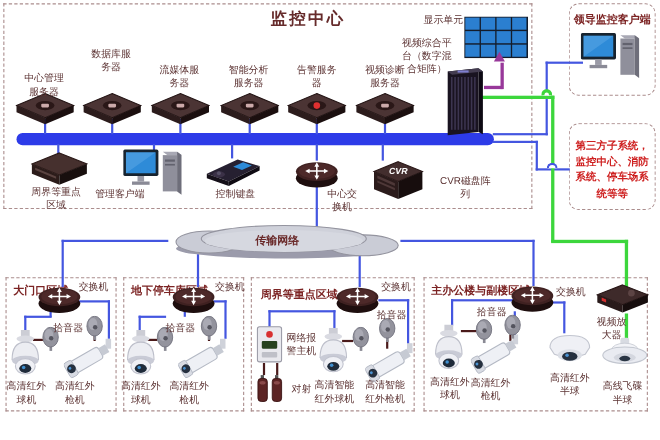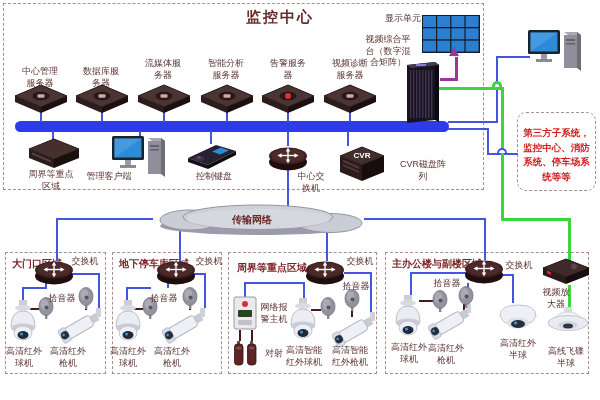--- a/index.html
+++ b/index.html
@@ -10,40 +10,43 @@
   .main-title{position:absolute;left:237px;top:8px;width:86px;text-align:center;
               font-size:15px;font-weight:bold;color:#662b2b;letter-spacing:2px;}
   .leader-title{text-align:center;font-size:10px;font-weight:bold;color:#7c2424;margin-top:7px;}
   .tp-text{font-size:9.5px;font-weight:bold;color:#ce1f1f;padding:13px 5px 0 5px;
            text-align:center;line-height:1.55;word-break:break-all;}
   .zone-title{position:absolute;left:6px;top:4px;font-size:10px;font-weight:bold;
               color:#7c2424;white-space:nowrap;}
   .lbl{position:absolute;font-size:9px;line-height:1.3;color:#5c3333;text-align:center;
        word-break:break-all;}
   .lbl.bold{font-weight:bold;color:#6b2b2b;font-size:10px;}
-  .cvrtxt{position:absolute;font-size:8px;font-weight:bold;color:#fff;text-align:center;}
+  .cvrtxt{position:absolute;font-size:8px;font-weight:bold;color:#fff;text-align:center;font-style:italic;}
   .line{position:absolute;}
   .icon{position:absolute;line-height:0;}
   .tri-up{position:absolute;width:0;height:0;border-left:5px solid transparent;
           border-right:5px solid transparent;border-bottom:9px solid #98389a;}
   .jmp{position:absolute;background:#fff;border-radius:6px 6px 0 0;box-sizing:border-box;}
   .jmpN{width:10px;height:5px;border:2px solid #4456e0;border-bottom:none;}
   .jmpG{width:10px;height:6px;border:3px solid #3cd63c;border-bottom:none;}
   .lg-title{position:absolute;left:16px;top:5px;font-size:9px;font-weight:bold;color:#5c2a2a;}
   .lg-line{position:absolute;top:9px;height:2px;}
   .lg-lbl{position:absolute;top:4px;font-size:9px;color:#5c3333;}
 </style>
 </head>
 <body>
 
 <div class="canvas">
 
   <div class="box" style="left:3px;top:3px;width:481px;height:187px;"></div>
   <div class="main-title">监控中心</div>
 
+  <div class="box rounded" style="left:517px;top:3px;width:79px;height:84px;">
+    <div class="leader-title">领导监控客户端</div>
+  </div>
 
   <div class="box rounded" style="left:517px;top:112px;width:79px;height:79px;">
     <div class="tp-text">第三方子系统，监控中心、消防系统、停车场系统等等</div>
   </div>
 
   <div class="box" style="left:5px;top:252px;width:101px;height:122px;">
     <div class="zone-title">大门口区域</div>
   </div>
   <div class="box" style="left:112px;top:252px;width:110px;height:122px;">
     <div class="zone-title">地下停车库区域</div>
@@ -475,21 +478,21 @@
           <polygon points="5,12.5 9,14.2 9,17 5,15.3" fill="#d23030"></polygon>
         </svg></div>
       <div class="icon" style="left: 547px; top: 306px;"><svg width="42" height="28">
           <rect x="17" y="1" width="8" height="7" rx="2" fill="#d8dbe2"></rect>
           <ellipse cx="21" cy="12" rx="12" ry="6" fill="#f3f4f8" stroke="#c8ccd4" stroke-width="0.8"></ellipse>
           <ellipse cx="21" cy="17" rx="20" ry="7.5" fill="#e9ebf1" stroke="#c2c6cf" stroke-width="1"></ellipse>
           <ellipse cx="21" cy="19" rx="10" ry="4" fill="#d4d7df"></ellipse>
           <ellipse cx="21" cy="20" rx="5" ry="2.5" fill="#2a3544"></ellipse>
         </svg></div>
       <div class="lbl" style="left: 20px; top: 66px; width: 40px;">中心管理服务器</div>
-      <div class="lbl" style="left: 81px; top: 66px; width: 40px;">数据库服务器</div>
+      <div class="lbl" style="left: 81px; top: 44px; width: 40px;">数据库服务器</div>
       <div class="lbl" style="left: 143px; top: 58px; width: 40px;">流媒体服务器</div>
       <div class="lbl" style="left: 206px; top: 58px; width: 40px;">智能分析服务器</div>
       <div class="lbl" style="left: 268px; top: 58px; width: 40px;">告警服务器</div>
       <div class="lbl" style="left: 330px; top: 58px; width: 40px;">视频诊断服务器</div>
       <div class="lbl" style="left: 381px; top: 13px; width: 44px;">显示单元</div>
       <div class="lbl" style="left: 364px; top: 34px; width: 48px;">视频综合平台（数字混合矩阵）</div>
       <div class="lbl" style="left: 28px; top: 169px; width: 46px;">周界等重点区域</div>
       <div class="lbl" style="left: 83px; top: 171px; width: 52px;">管理客户端</div>
       <div class="lbl" style="left: 192px; top: 171px; width: 44px;">控制键盘</div>
       <div class="lbl" style="left: 294px; top: 171px; width: 34px;">中心交换机</div>

